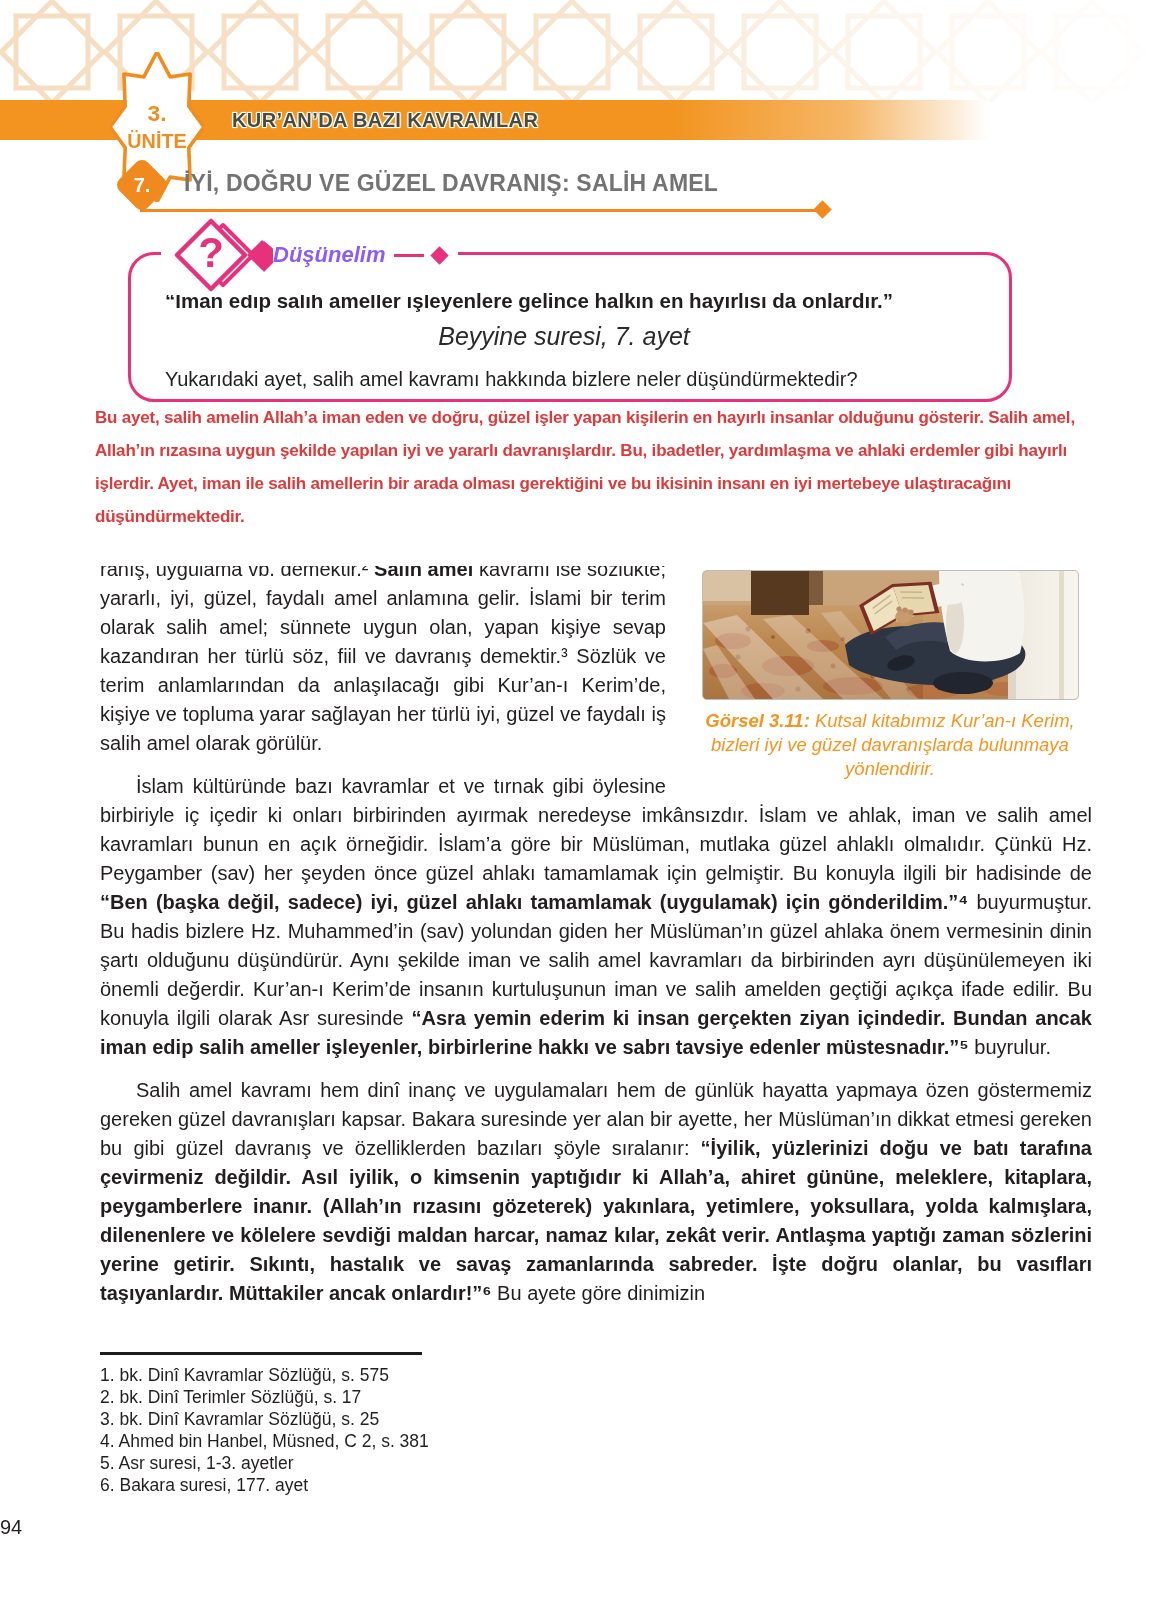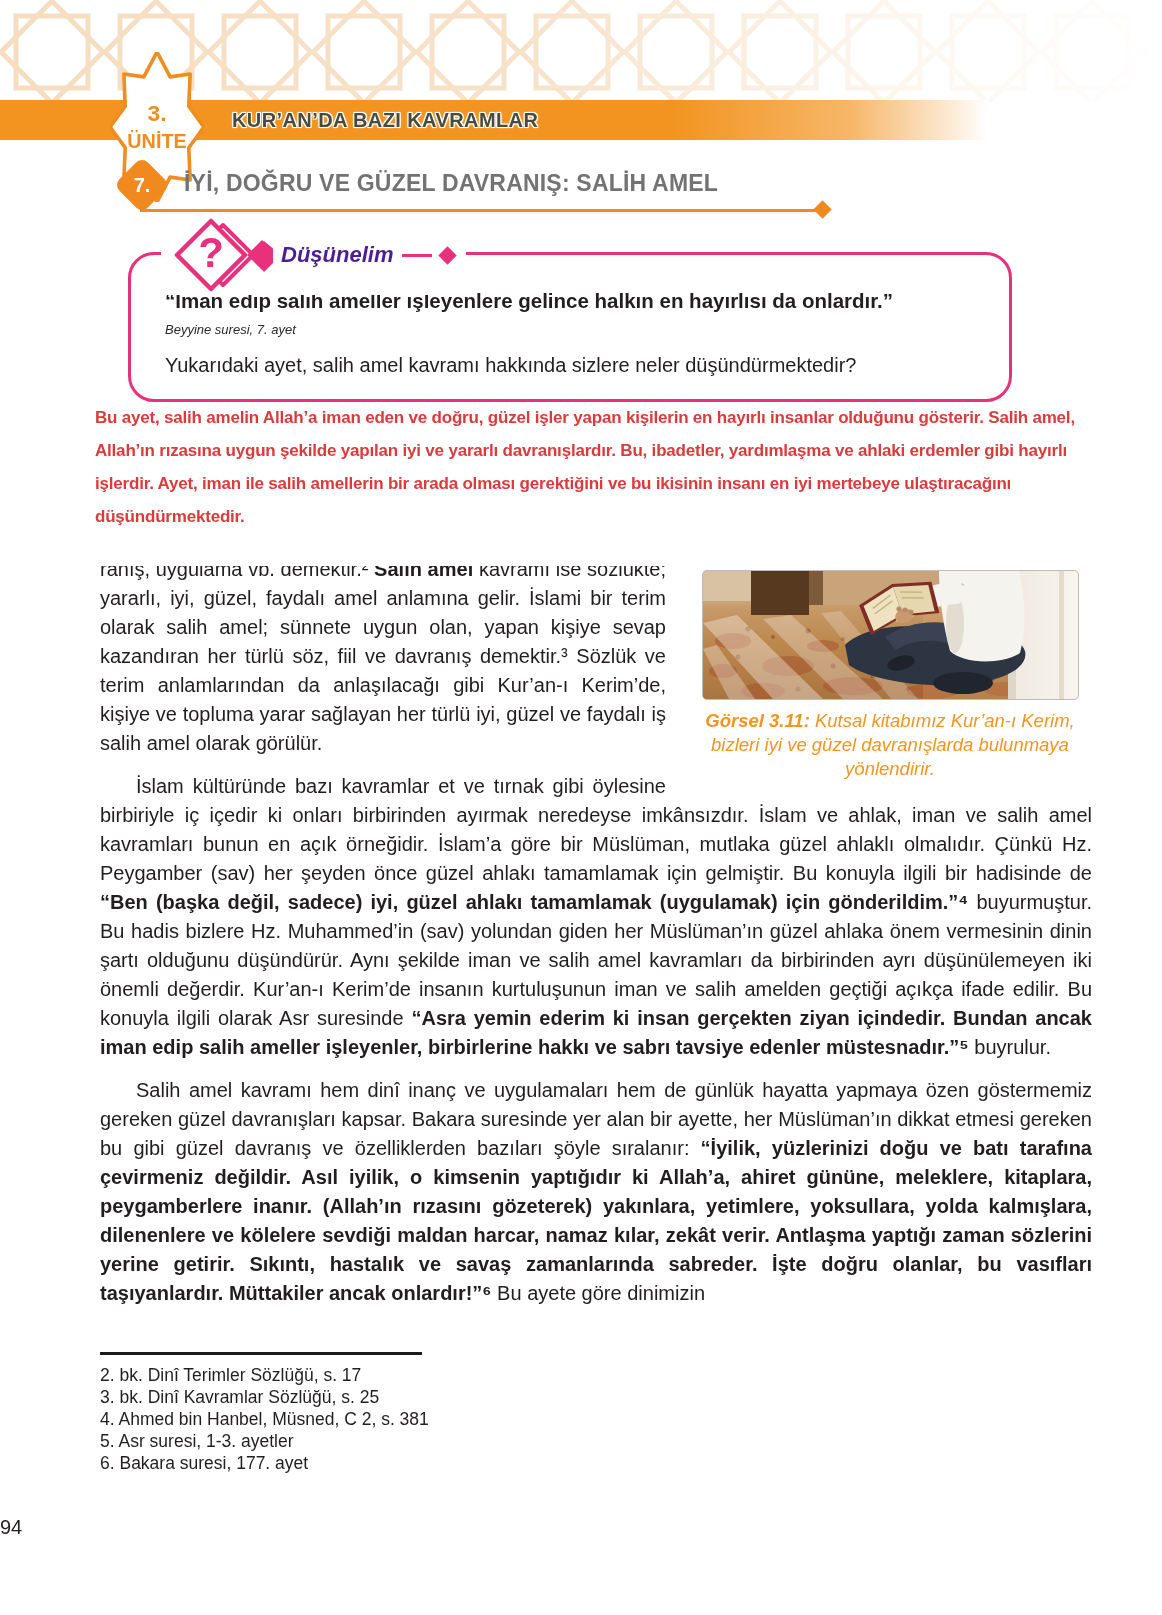--- a/index.html
+++ b/index.html
@@ -42,26 +42,26 @@
 
   
   .think-box {
     position:absolute; top:252px; left:128px; width:884px; height:150px;
     border:3px solid #e8317c; border-radius:26px; box-sizing:border-box; background:#fff;
   }
   .think-head {
     position:absolute; top:-40px; left:30px; height:80px;
     display:flex; align-items:center; background:#fff; padding:0 12px 0 0;
   }
-  .think-label { color:#4c1d95; font-style:italic; font-weight:bold; font-size:22px; margin-left:8px; white-space:nowrap; }
+  .think-label { color:#8b5cf6; font-style:italic; font-weight:bold; font-size:22px; margin-left:0; white-space:nowrap; }
   .dash { width:30px; height:3px; background:#e8317c; margin:0 9px; }
   .mini-diamond { width:13px; height:13px; background:#e8317c; transform:rotate(45deg); }
   .think-content { padding:34px 46px 0 34px; }
   .think-quote { font-weight:bold; font-size:20.5px; color:#231f20; }
-  .think-source { text-align:left; font-style:italic; font-size:13px; margin-top:9px; color:#2a2a2a; }
+  .think-source { text-align:center; font-style:italic; font-size:25px; margin-top:9px; color:#2a2a2a; }
   .think-question { font-size:20px; margin-top:17px; }
 
   
   .answer-note {
     position:absolute; top:401px; left:95px; width:994px;
     font-weight:bold; font-size:17px; line-height:33px; color:#dd3a3c; letter-spacing:-0.2px;
   }
 
   
   .body-flow {
@@ -134,21 +134,21 @@
         <polygon points="103,26 120,40 103,57 89,40" fill="#e8317c" transform="translate(0 0)"></polygon>
         <polygon points="101,25 116,40 101,55 86,40" fill="#e8317c"></polygon>
       </svg>
       <span class="think-label">Düşünelim</span>
       <span class="dash"></span>
       <span class="mini-diamond"></span>
     </div>
     <div class="think-content">
       <div class="think-quote">“İman edip salih ameller işleyenlere gelince halkın en hayırlısı da onlardır.”</div>
       <div class="think-source">Beyyine suresi, 7. ayet</div>
-      <div class="think-question">Yukarıdaki ayet, salih amel kavramı hakkında sizlere neler düşündürmektedir?</div>
+      <div class="think-question">Yukarıdaki ayet, salih amel kavramı hakkında bizlere neler düşündürmektedir?</div>
     </div>
   </div>
 
   <div class="answer-note">Bu ayet, salih amelin Allah’a iman eden ve doğru, güzel işler yapan kişilerin en hayırlı insanlar olduğunu gösterir. Salih amel, Allah’ın rızasına uygun şekilde yapılan iyi ve yararlı davranışlardır. Bu, ibadetler, yardımlaşma ve ahlaki erdemler gibi hayırlı işlerdir. Ayet, iman ile salih amellerin bir arada olması gerektiğini ve bu ikisinin insanı en iyi mertebeye ulaştıracağını düşündürmektedir.</div>
 
   <div class="body-flow">
     <div class="figure">
       <div class="photo-frame">
         <svg viewBox="0 0 375 128" width="375" height="128">
           <defs>
@@ -231,20 +231,21 @@
     <div class="p1wrap">
       <p><span>ranış, uygulama vb. demektir.² </span><b>Salih amel</b><span> kavramı ise sözlükte; yararlı, iyi, güzel, faydalı amel anlamına gelir. İslami bir terim olarak salih amel; sünnete uygun olan, yapan kişiye sevap kazandıran her türlü söz, fiil ve davranış demektir.³ Sözlük ve terim anlamlarından da anlaşılacağı gibi Kur’an-ı Kerim’de, kişiye ve topluma yarar sağlayan her türlü iyi, güzel ve faydalı iş salih amel olarak görülür.</span></p>
     </div>
     <p class="body-para"><span>İslam kültüründe bazı kavramlar et ve tırnak gibi öylesine birbiriyle iç içedir ki onları birbirinden ayırmak neredeyse imkânsızdır. İslam ve ahlak, iman ve salih amel kavramları bunun en açık örneğidir. İslam’a göre bir Müslüman, mutlaka güzel ahlaklı olmalıdır. Çünkü Hz. Peygamber (sav) her şeyden önce güzel ahlakı tamamlamak için gelmiştir. Bu konuyla ilgili bir hadisinde de </span><b>“Ben (başka değil, sadece) iyi, güzel ahlakı tamamlamak (uygulamak) için gönderildim.”⁴</b><span> buyurmuştur. Bu hadis bizlere Hz. Muhammed’in (sav) yolundan giden her Müslüman’ın güzel ahlaka önem vermesinin dinin şartı olduğunu düşündürür. Aynı şekilde iman ve salih amel kavramları da birbirinden ayrı düşünülemeyen iki önemli değerdir. Kur’an-ı Kerim’de insanın kurtuluşunun iman ve salih amelden geçtiği açıkça ifade edilir. Bu konuyla ilgili olarak Asr suresinde </span><b>“Asra yemin ederim ki insan gerçekten ziyan içindedir. Bundan ancak iman edip salih ameller işleyenler, birbirlerine hakkı ve sabrı tavsiye edenler müstesnadır.”⁵</b><span> buyrulur.</span></p>
     <p class="body-para"><span>Salih amel kavramı hem dinî inanç ve uygulamaları hem de günlük hayatta yapmaya özen göstermemiz gereken güzel davranışları kapsar. Bakara suresinde yer alan bir ayette, her Müslüman’ın dikkat etmesi gereken bu gibi güzel davranış ve özelliklerden bazıları şöyle sıralanır: </span><b>“İyilik, yüzlerinizi doğu ve batı tarafına çevirmeniz değildir. Asıl iyilik, o kimsenin yaptığıdır ki Allah’a, ahiret gününe, meleklere, kitaplara, peygamberlere inanır. (Allah’ın rızasını gözeterek) yakınlara, yetimlere, yoksullara, yolda kalmışlara, dilenenlere ve kölelere sevdiği maldan harcar, namaz kılar, zekât verir. Antlaşma yaptığı zaman sözlerini yerine getirir. Sıkıntı, hastalık ve savaş zamanlarında sabreder. İşte doğru olanlar, bu vasıfları taşıyanlardır. Müttakiler ancak onlardır!”⁶</b><span> Bu ayete göre dinimizin</span></p>
   </div>
 
   <div class="footnotes">
     <div class="foot-rule"></div>
     <div>
+        <div>1. bk. Dinî Kavramlar Sözlüğü, s. 575</div>
         <div>2. bk. Dinî Terimler Sözlüğü, s. 17</div>
         <div>3. bk. Dinî Kavramlar Sözlüğü, s. 25</div>
         <div>4. Ahmed bin Hanbel, Müsned, C 2, s. 381</div>
         <div>5. Asr suresi, 1-3. ayetler</div>
         <div>6. Bakara suresi, 177. ayet</div>
       </div>
   </div>
 
   <div class="page-number">94</div>
 

